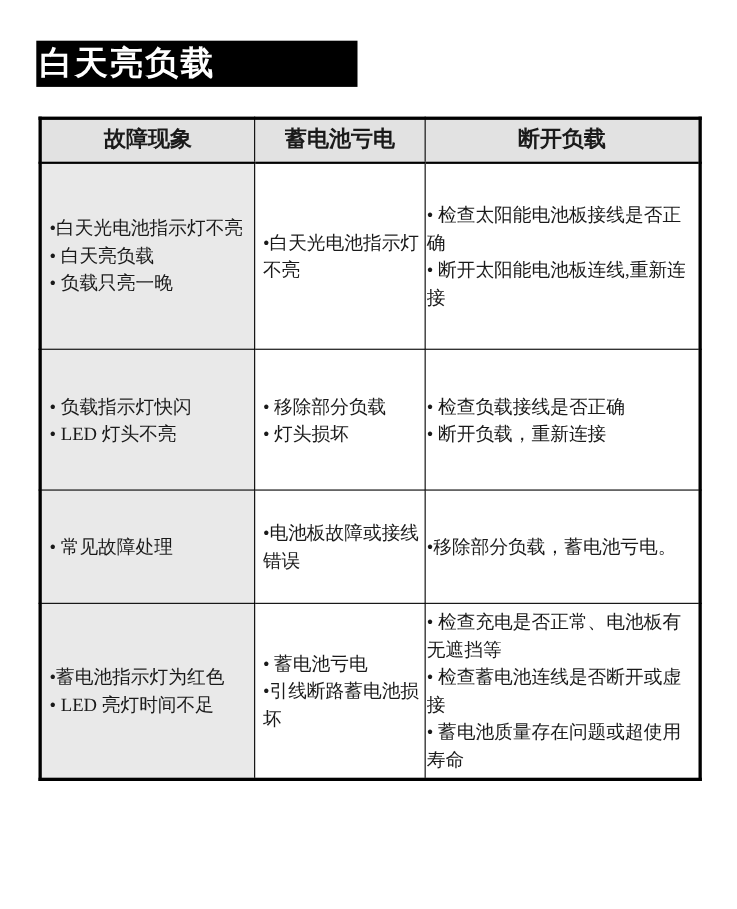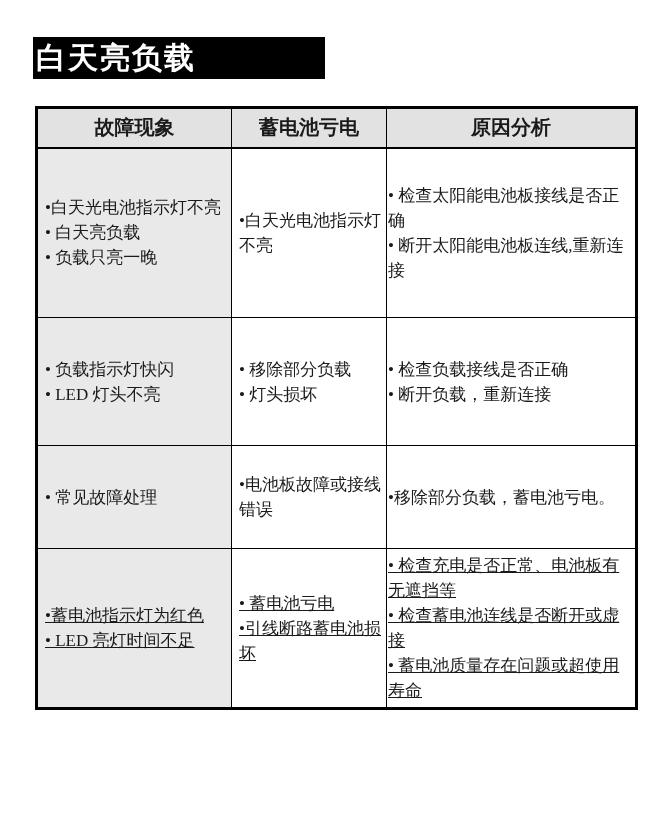--- a/index.html
+++ b/index.html
@@ -50,40 +50,40 @@
     text-align: left;
   }
   td.col-phenomenon { background: var(--phenomenon-col-bg, #e9e9e9); }
   td.col-solution { padding-left: 1px; padding-right: 2px; }
   col.c1 { width: 195px; }
   col.c2 { width: 155px; }
   col.c3 { width: 250px; }
   tr.row-0 td { height: 170px; }
   tr.row-1 td { height: 128px; font-family: Liberation Serif, serif; }
   tr.row-2 td { height: 103px; }
-  tr.row-3 td { height: 128px; text-decoration: underline; }
+  tr.row-3 td { height: 128px; }
 </style>
 </head>
 <body>
 
 <div class="title-bar">
   <span>白天亮负载</span>
 </div>
 
 <table class="fault-table">
   <colgroup>
     <col class="c1">
       <col class="c2">
       <col class="c3">
   </colgroup>
   <thead>
     <tr class="header-row">
       <th>故障现象</th>
       <th>蓄电池亏电</th>
-      <th>原因分析</th>
+      <th>断开负载</th>
     </tr>
   </thead>
   <tbody>
     <tr class="row-0">
       <td class="cell col-phenomenon">•白天光电池指示灯不亮
 • 白天亮负载
 • 负载只亮一晚</td>
       <td class="cell col-cause">•白天光电池指示灯不亮</td>
       <td class="cell col-solution">• 检查太阳能电池板接线是否正确
 • 断开太阳能电池板连线,重新连接</td>

